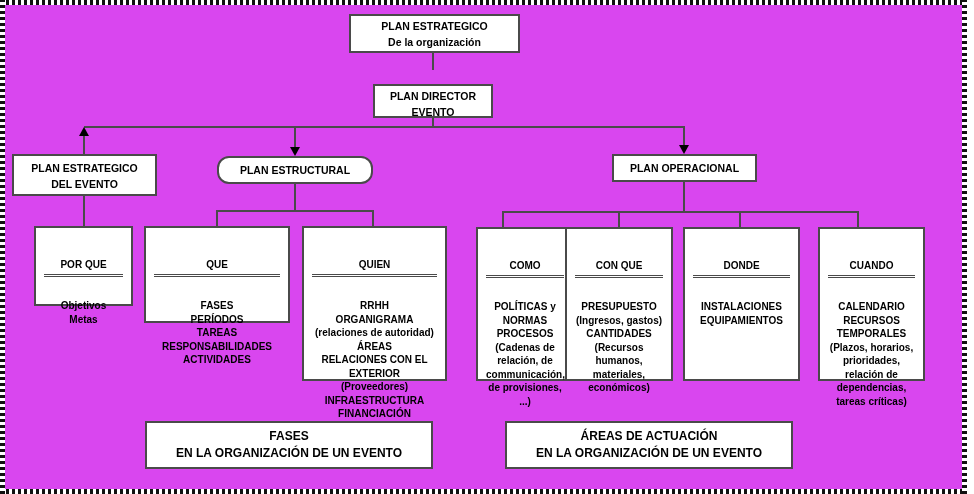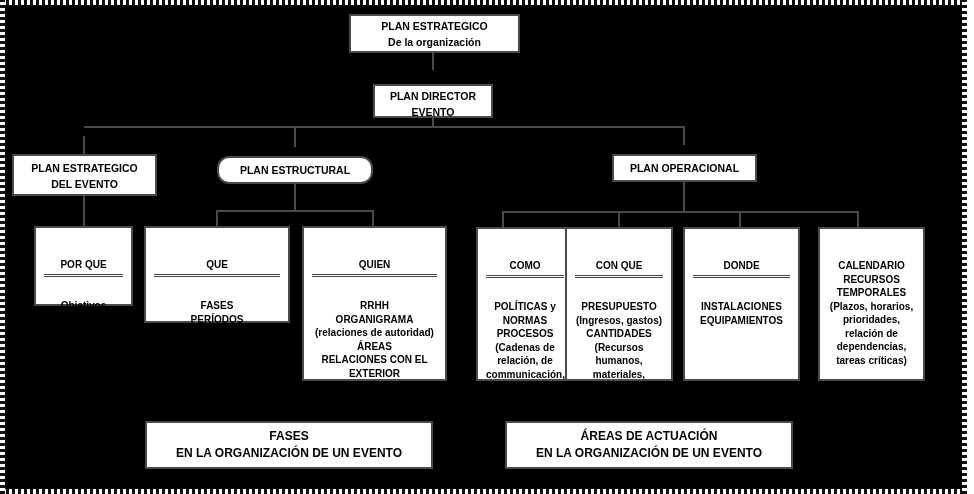--- a/index.html
+++ b/index.html
@@ -1,19 +1,19 @@
 <!DOCTYPE html>
 <html><head>
 <meta charset="utf-8">
 <style>
   html,body{margin:0;padding:0;background:#ffffff;}
   #frame{
     position:relative;
     width:967px;height:494px;
-    background:#000000;
+    background:#d946ef;
     font-family:"Liberation Sans","DejaVu Sans",sans-serif;
     overflow:hidden;
   }
   
   .edge{position:absolute;z-index:5;}
   .edge.h{left:0;width:974px;height:5px;background:repeating-linear-gradient(90deg,#111 0 3px,#fff 3px 6px);}
   .edge.v{top:0;height:494px;width:5px;background:repeating-linear-gradient(0deg,#111 0 3px,#fff 3px 6px);}
   .edge.top{top:0;} .edge.bottom{bottom:0;}
   .edge.left{left:0;} .edge.right{right:0;}
 
@@ -154,20 +154,21 @@
 económicos)</div>
   </div>
 
   <div class="node split" style="left:683px;top:227px;width:117px;height:154px;">
     <div class="hdr">DONDE</div>
     <div class="bdy">INSTALACIONES
 EQUIPAMIENTOS</div>
   </div>
 
   <div class="node split" style="left:818px;top:227px;width:107px;height:154px;">
+    <div class="hdr">CUANDO</div>
     <div class="bdy">CALENDARIO
 RECURSOS
 TEMPORALES
 (Plazos, horarios,
 prioridades,
 relación de
 dependencias,
 tareas críticas)</div>
   </div>
 

